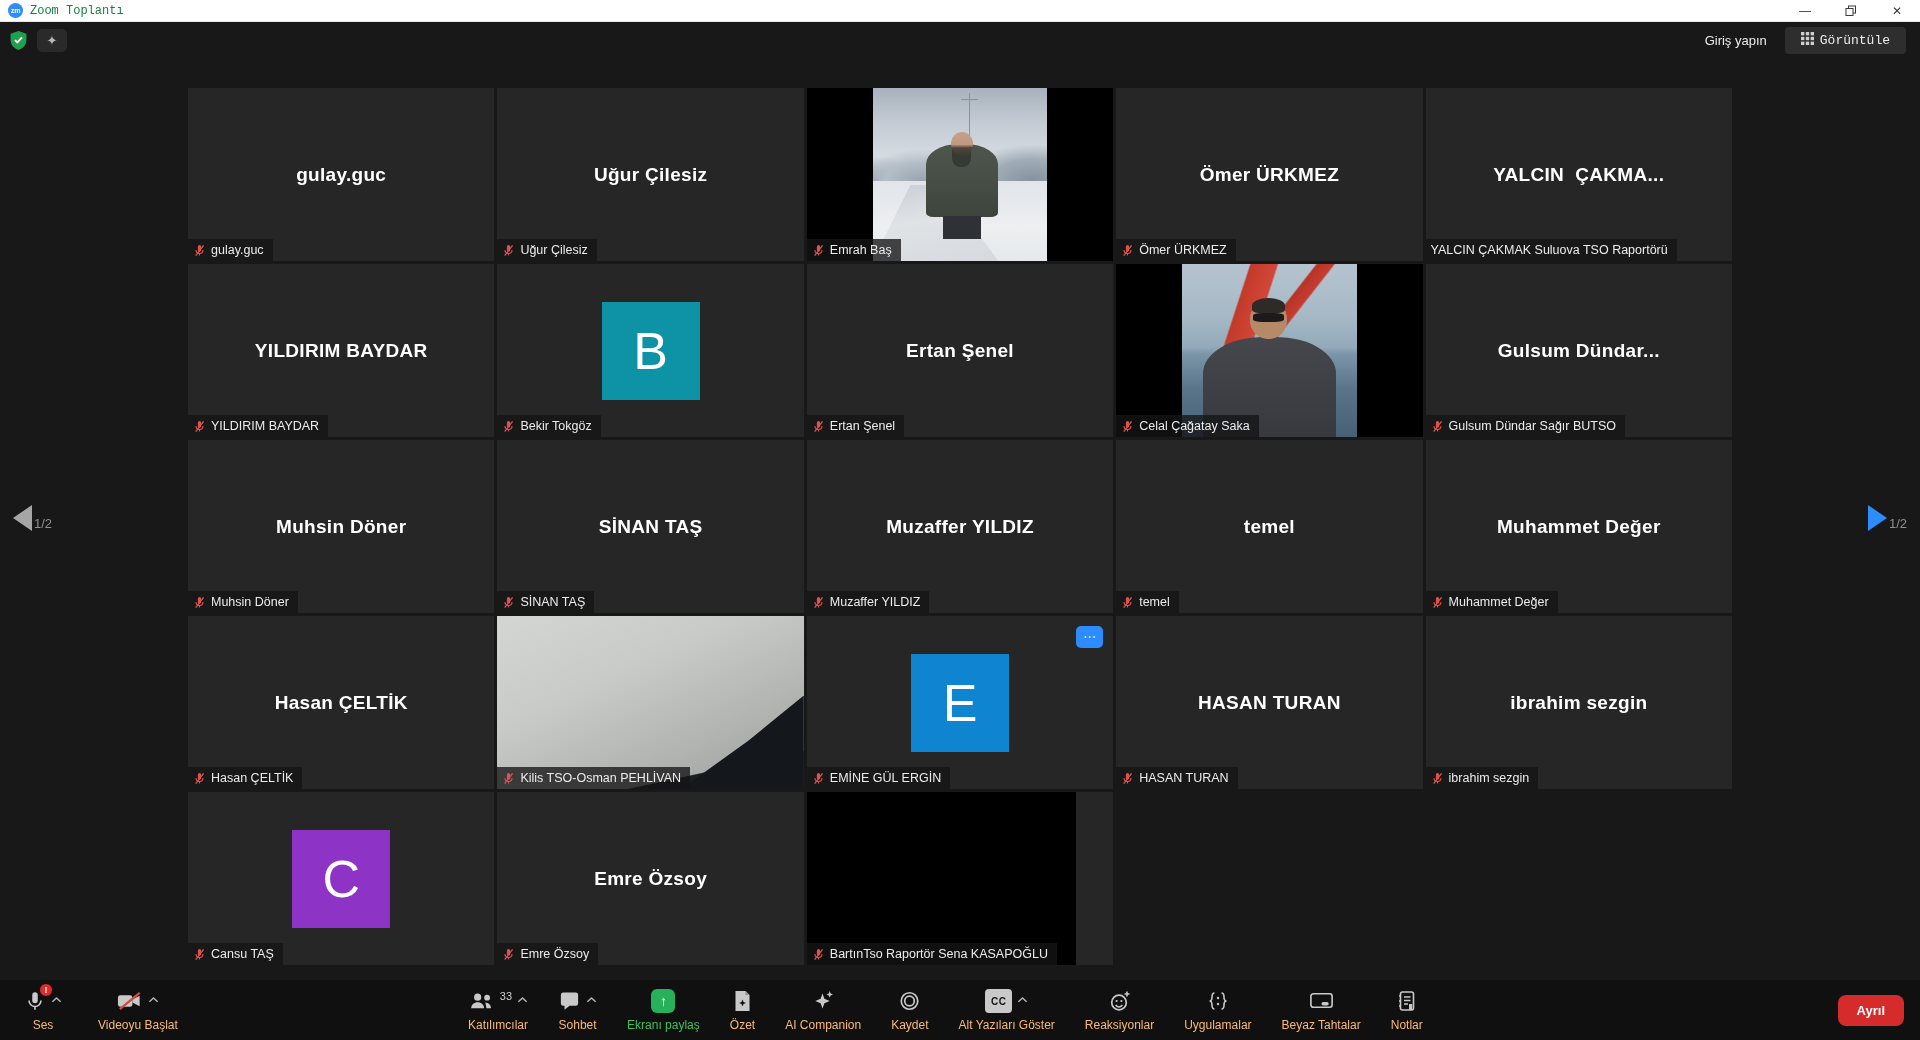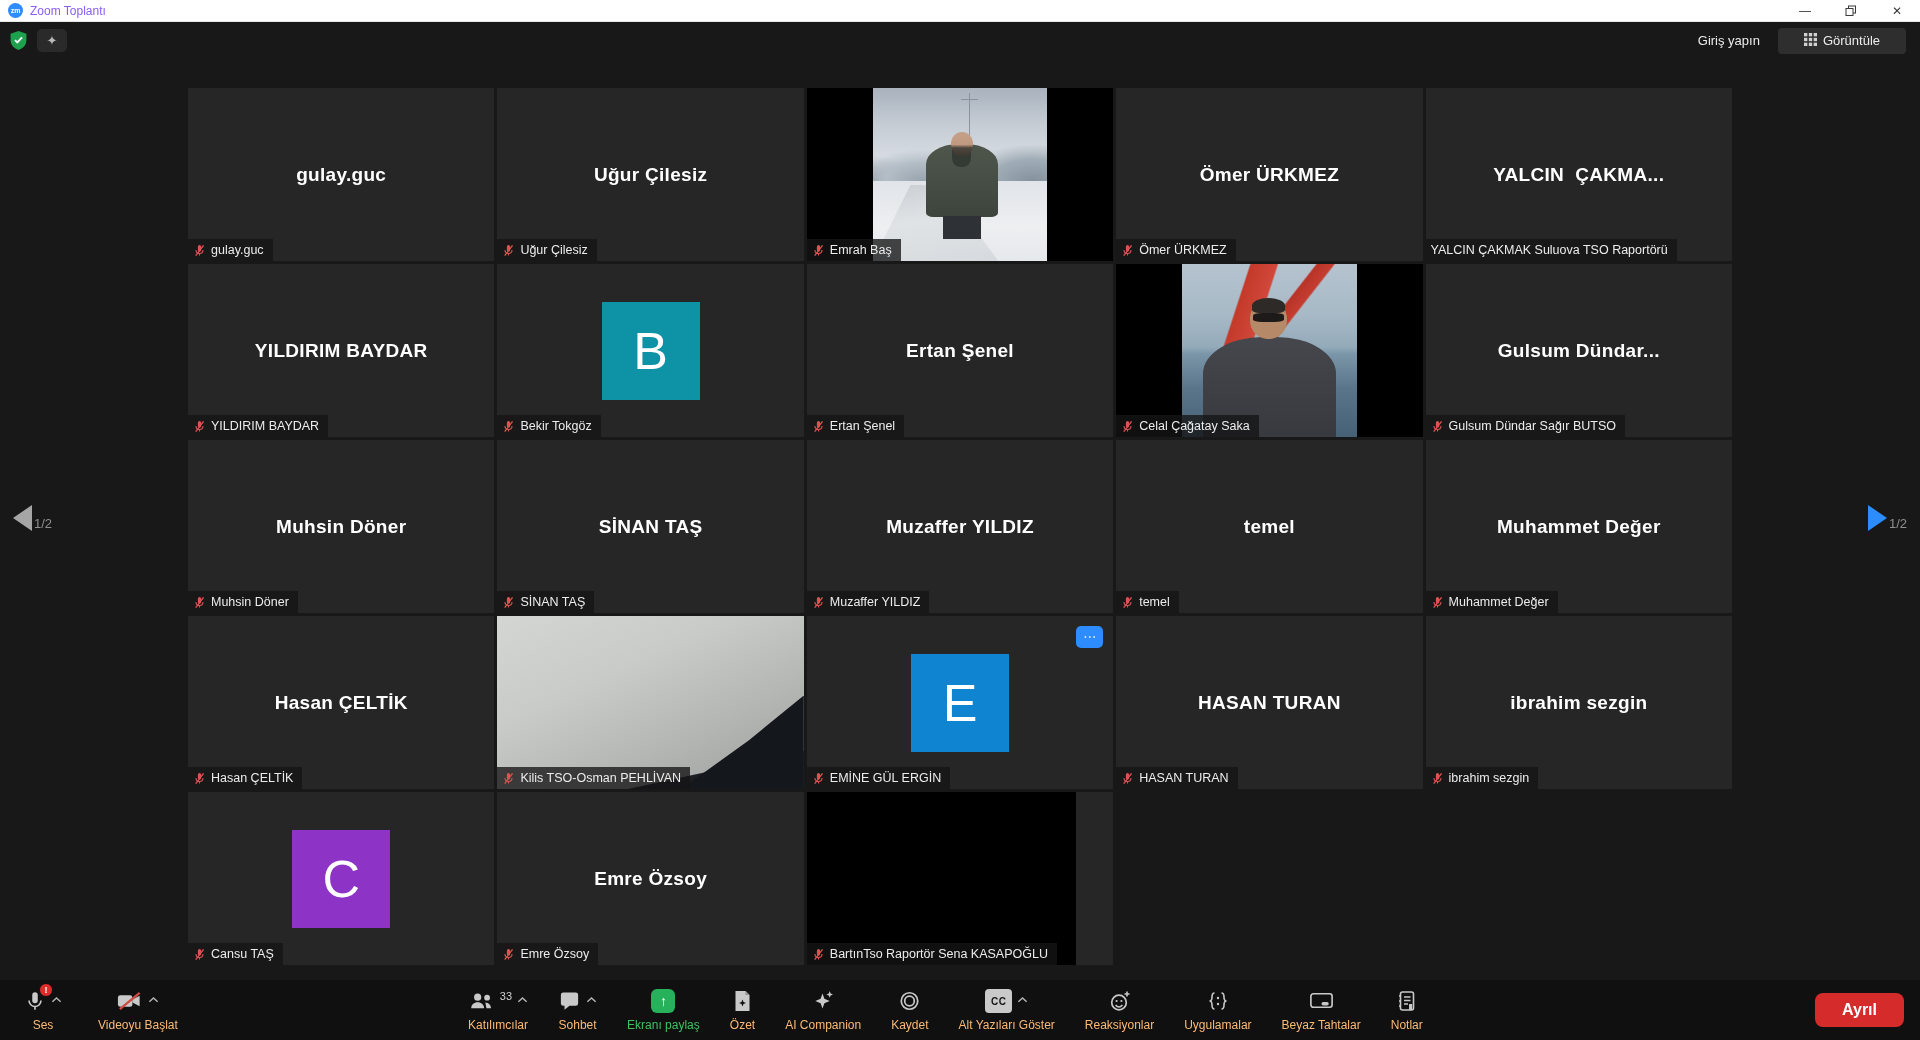--- a/index.html
+++ b/index.html
@@ -9,36 +9,36 @@
   *{box-sizing:border-box;margin:0;padding:0;}
   html,body{width:1920px;height:1040px;overflow:hidden;}
   body{font-family:"Liberation Sans",sans-serif;background:#181818;}
   .app{position:relative;width:1920px;height:1040px;background:#181818;}
 
   
   .titlebar{position:absolute;top:0;left:0;right:0;height:22px;background:#ffffff;
     display:flex;align-items:center;border-bottom:1px solid #e6e6e6;z-index:30;}
   .zm-logo{width:15px;height:15px;border-radius:50%;background:var(--accent);color:#fff;
     font-size:7px;font-weight:bold;display:flex;align-items:center;justify-content:center;margin:0 7px 0 8px;}
-  .win-title{font-size:12px;color:#8b5cf6;}
+  .win-title{font-size:12px;color:#15803d;font-family:Liberation Mono, monospace;}
   .win-controls{margin-left:auto;display:flex;height:100%;}
   .wc{width:46px;height:100%;display:flex;align-items:center;justify-content:center;
     color:#3a3a3a;font-size:12px;cursor:pointer;}
   .wc svg{display:block;}
 
   
   .header-left{position:absolute;top:29px;left:9px;display:flex;gap:9px;align-items:center;z-index:20;}
   .shield{display:flex;cursor:pointer;}
   .sparkle-btn{width:30px;height:23px;background:#2a2a2a;border-radius:5px;color:#b9b9b9;
     font-size:13px;display:flex;align-items:center;justify-content:center;cursor:pointer;}
   .header-right{position:absolute;top:27px;right:14px;display:flex;gap:14px;align-items:center;z-index:20;}
   .signin{background:transparent;border:none;color:#ececec;font-size:13px;cursor:pointer;
     font-family:"Liberation Sans",sans-serif;padding:6px 4px;}
   .viewbtn{background:#2e2e2e;border:none;border-radius:4px;color:#ececec;font-size:13px;
-    display:flex;gap:6px;align-items:center;padding:5px 26px;cursor:pointer;font-family:Liberation Sans, sans-serif;}
+    display:flex;gap:6px;align-items:center;padding:5px 16px;cursor:pointer;font-family:Liberation Mono, monospace;}
 
   
   .grid{position:absolute;left:188px;top:88px;width:1544px;display:grid;
     grid-template-columns:repeat(5,1fr);grid-template-rows:repeat(5,173px);gap:3px;}
   .tile{position:relative;background:#262626;overflow:hidden;cursor:pointer;}
   .tile.active{box-shadow:inset 0 0 0 3px var(--active-border);}
   .center-name{position:absolute;inset:0;display:flex;align-items:center;justify-content:center;
     color:#fff;font-weight:bold;font-size:19px;letter-spacing:.3px;white-space:pre;}
   .avatar{position:absolute;top:50%;left:50%;transform:translate(-50%,-50%);width:98px;height:98px;
     color:#fff;font-size:52px;display:flex;align-items:center;justify-content:center;}
@@ -127,21 +127,21 @@
   .tb-count{font-size:11px;color:#cfcfcf;margin-top:-10px;}
   .tb-chev{display:flex;margin-top:-2px;cursor:pointer;}
   .alert-badge{position:absolute;top:-6px;right:-7px;width:14px;height:14px;border-radius:50%;
     background:#e02b2b;color:#fff;font-size:9px;font-weight:bold;display:flex;align-items:center;
     justify-content:center;border:1.5px solid #101010;}
   .share-box{width:24px;height:24px;background:var(--share-green);border-radius:6px;color:#fff;
     display:flex;align-items:center;justify-content:center;font-size:14px;font-weight:bold;}
   .cc-box{width:27px;height:24px;background:#c9c9c9;border-radius:4px;color:#141414;
     display:flex;align-items:center;justify-content:center;font-size:10px;font-weight:bold;letter-spacing:.5px;}
   .leave-btn{margin-left:auto;margin-right:16px;background:var(--leave-red);color:#fff;border:none;
-    border-radius:8px;padding:8px 27px;font-size:16px;font-weight:bold;cursor:pointer;
+    border-radius:8px;padding:8px 19px;font-size:13px;font-weight:bold;cursor:pointer;
     font-family:"Liberation Sans",sans-serif;}
 </style>
 </head>
 <body>
 
 <div class="app">
 
   <div class="titlebar">
     <span class="zm-logo">zm</span>
     <span class="win-title">Zoom Toplantı</span>

